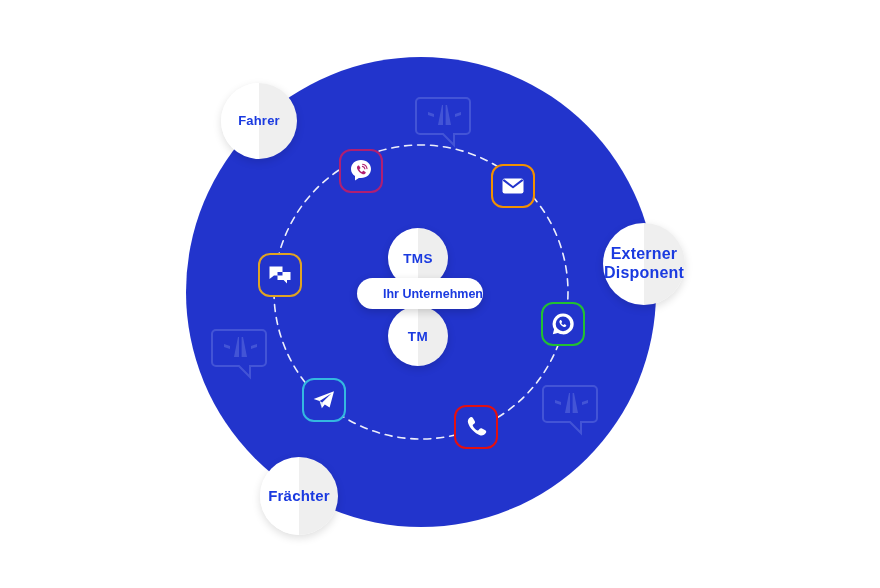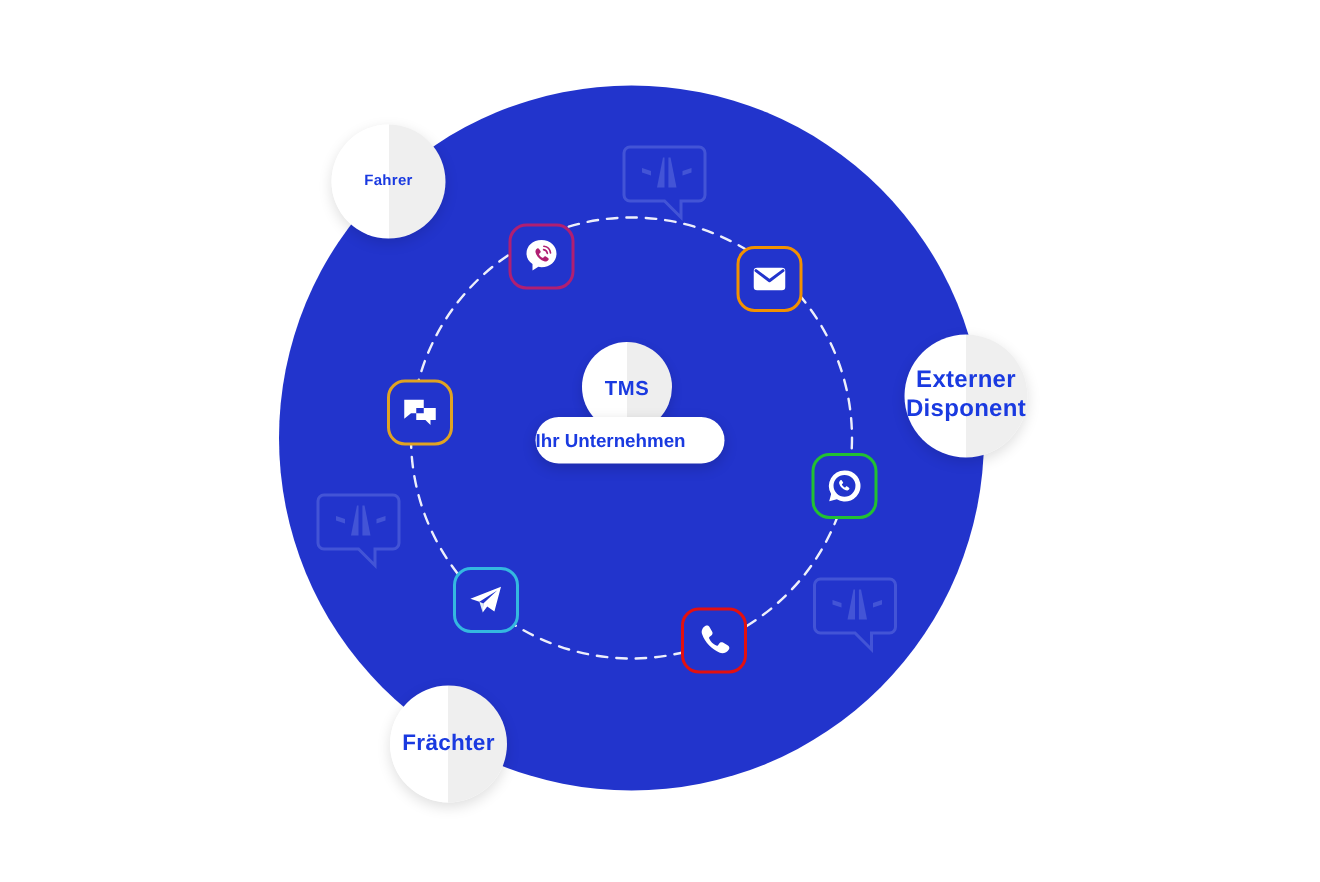--- a/index.html
+++ b/index.html
@@ -77,21 +77,21 @@
     text-align: center;
     color: #1a3ae0;
     font-weight: bold;
     line-height: 1.17;
     letter-spacing: 0.2px;
     user-select: none;
   }
   .role-fahrer {
     left: 221px; top: 83px;
     width: 76px; height: 76px;
-    font-size: 10px;
+    font-size: 13px;
   }
   .role-extern {
     left: 603px; top: 223px;
     width: 82px; height: 82px;
     font-size: 16px;
   }
   .role-fraechter {
     left: 260px; top: 457px;
     width: 78px; height: 78px;
     font-size: 15px;
@@ -129,21 +129,21 @@
     position: absolute;
     left: -2px;
     top: 50px;
     width: 126px;
     height: 31px;
     border-radius: 16px;
     background: #ffffff;
     box-shadow: 0 3px 9px rgba(0,0,0,0.17);
     display: flex;
     align-items: center;
-    justify-content: flex-start;
+    justify-content: flex-end;
     color: #1a3ae0;
     font-weight: bold;
     font-size: 12.5px;
     white-space: nowrap;
     z-index: 3;
   }
 
   
   .badge {
     position: absolute;
@@ -217,20 +217,23 @@
   </div>
 
   <div class="role role-fraechter">
     <span>Frächter</span>
   </div>
 
   <div class="center-stack">
     <div class="sys-circle sys-tms">
       <span>TMS</span>
     </div>
+    <div class="sys-circle sys-tm">
+      <span>TM</span>
+    </div>
     <div class="company-pill">
       <span>Ihr Unternehmen</span>
     </div>
   </div>
 
   <div class="badge badge-viber" style="border-color:#b01f72;">
     <span>
       <svg width="26" height="26" viewBox="0 0 26 26" aria-hidden="true">
         <path d="M13 2 C7.2 2 3 5.9 3 11 c0 3 1.5 5.5 4 7 l0 4.4 l3.9 -2.5 c0.7 0.1 1.4 0.2 2.1 0.2 c5.8 0 10 -3.9 10 -9 S18.8 2 13 2 z" fill="#ffffff"></path>
         <path d="M10.2 7.6 c0.4 -0.2 0.9 -0.1 1.1 0.3 l1 1.5 c0.3 0.4 0.2 0.9 -0.2 1.2 l-0.5 0.4 c-0.2 0.2 -0.3 0.4 -0.2 0.6 c0.4 1 1.3 1.9 2.3 2.3 c0.2 0.1 0.5 0 0.6 -0.2 l0.4 -0.5 c0.3 -0.4 0.8 -0.5 1.2 -0.2 l1.5 1 c0.4 0.3 0.5 0.8 0.3 1.1 c-0.6 1 -1.8 1.5 -2.9 1.1 c-2.6 -0.8 -4.9 -3.1 -5.7 -5.7 c-0.4 -1.1 0.1 -2.3 1.1 -2.9 z" fill="#b01f72"></path>

